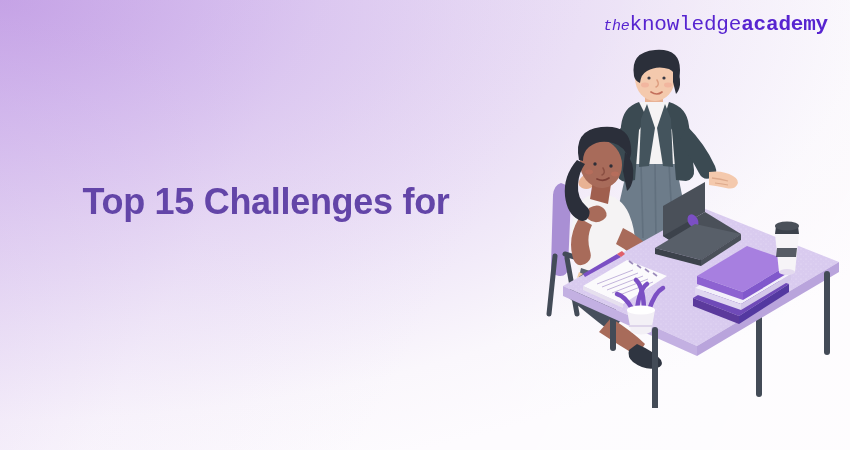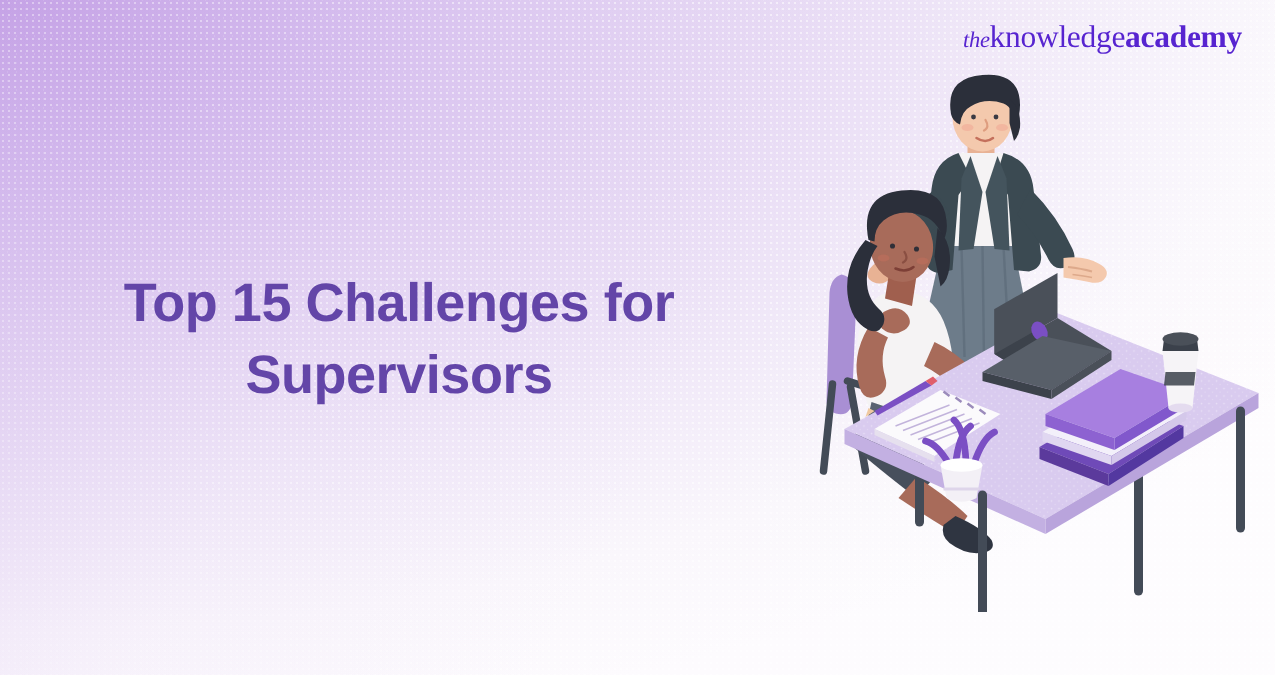--- a/index.html
+++ b/index.html
@@ -32,21 +32,21 @@
     inset: 0;
     background: linear-gradient(118deg, rgba(196,160,230,0.30) 0%, rgba(222,201,241,0.12) 30%, rgba(255,255,255,0.0) 55%, rgba(255,255,255,0.35) 100%);
     pointer-events: none;
   }
 
   
   #logo {
     position: absolute;
     top: 14px;
     right: 22px;
-    font-family: Liberation Serif, serif;
+    font-family: Liberation Mono, monospace;
     font-size: 21px;
     color: #5724d0;
     letter-spacing: -0.2px;
     white-space: nowrap;
     line-height: 1;
   }
   #logo .lg-the {
     font-style: italic;
     font-size: 15px;
   }
@@ -84,21 +84,20 @@
 
   <div id="dot-texture"></div>
   <div id="sheen"></div>
 
   <div id="logo">
     <span class="lg-the">the</span><span class="lg-knowledge">knowledge</span><span class="lg-academy">academy</span>
   </div>
 
   <div id="headline">
     <div>Top 15 Challenges for</div>
-    <div>Supervisors</div>
   </div>
 
   <div id="illustration">
     <svg viewBox="0 0 305 360" xmlns="http://www.w3.org/2000/svg">
 
       <g>
         <path d="M16 135 q-7 2 -8 12 l-2 72 q0 8 8 9 q8 1 9 -8 l3 -71 q1 -11 -10 -14 z" fill="#a98fd4"></path>
         <path d="M10 208 l-6 58" stroke="#434b57" stroke-width="5" stroke-linecap="round" fill="none"></path>
         <path d="M22 210 l10 56" stroke="#434b57" stroke-width="5" stroke-linecap="round" fill="none"></path>
         <path d="M20 206 l38 12" stroke="#434b57" stroke-width="5" stroke-linecap="round" fill="none"></path>

